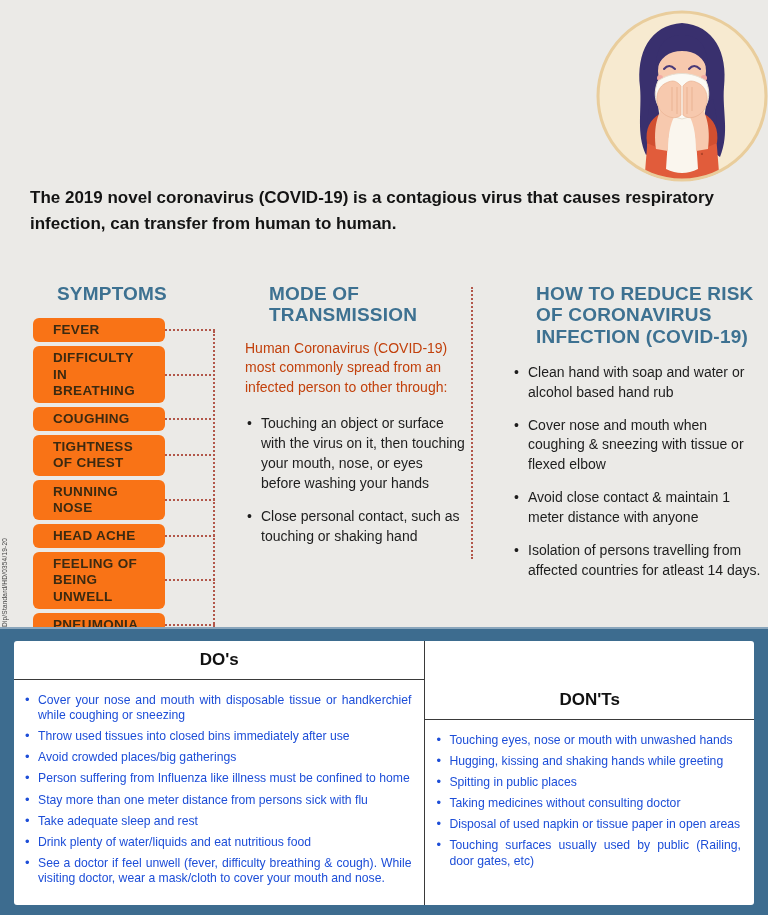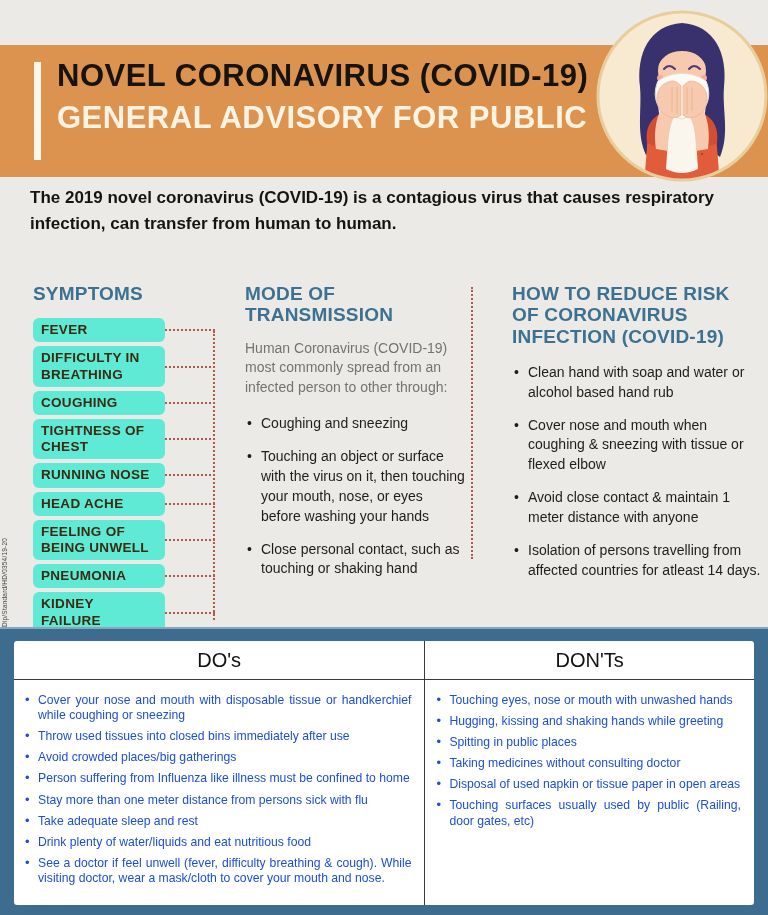--- a/index.html
+++ b/index.html
@@ -11,65 +11,60 @@
   .banner-bar{position:absolute; left:34px; top:17px; width:7px; height:98px; background:#fdf6ea;}
   .banner-t1{position:absolute; left:57px; top:13px; font-size:31px; font-weight:800; letter-spacing:.5px; color:#17130e; white-space:nowrap;}
   .banner-t2{position:absolute; left:57px; top:55px; font-size:31px; font-weight:800; letter-spacing:.5px; color:#fdf3e2; white-space:nowrap;}
 
   .badge{position:absolute; left:594px; top:7px; width:176px; height:178px;}
 
   
   .intro{position:absolute; left:30px; top:185px; width:692px; font-size:17px; font-weight:bold; color:#141414; line-height:1.5;}
 
   
-  .col-head{color:#3d7191; font-weight:800; font-size:19px; line-height:1.12; letter-spacing:.2px;}
+  .col-head{color:#3d7191; font-weight:800; font-size:19px; line-height:1.12; letter-spacing:.2px;margin-left:24px;}
 
   .col-symptoms{position:absolute; left:33px; top:283px; width:182px;}
   .sym-list{position:relative; margin-top:14px;}
   .sym-vline{position:absolute; right:0; top:13px; bottom:13px; border-left:2px dotted #b2574a;}
   .sym-row{display:flex; align-items:center; margin-bottom:4px;}
-  .sym-box{width:132px; box-sizing:border-box; background:#5eead4; border-radius:6px; padding:4px 8px; font-size:13.5px; font-weight:800; letter-spacing:.3px; color:#3c2a11; line-height:1.2; min-height:21px; display:flex; align-items:center;}
+  .sym-box{width:132px; box-sizing:border-box; background:#f97316; border-radius:6px; padding:4px 20px; font-size:13.5px; font-weight:800; letter-spacing:.3px; color:#3c2a11; line-height:1.2; min-height:21px; display:flex; align-items:center;}
   .sym-link{flex:1; height:0; border-top:2px dotted #b2574a;}
 
   .col-trans{position:absolute; left:245px; top:283px; width:220px;}
   .col-trans .col-head{width:160px;}
-  .col-body{font-size:14px; color:#737373; line-height:1.42; margin-top:13px;}
+  .col-body{font-size:14px; color:#c2410c; line-height:1.42; margin-top:13px;}
   .blist{margin-top:16px;}
   .blist .bi{position:relative; padding-left:16px; margin-top:13px; font-size:14px; color:#1d1d1d; line-height:1.42;}
   .blist .bi::before{content:"\2022"; position:absolute; left:2px; top:0;}
 
   .col-divider{position:absolute; left:471px; top:287px; height:272px; border-left:2px dotted #b2574a;}
 
   .col-reduce{position:absolute; left:512px; top:283px; width:252px;}
   .col-reduce .col-head{width:242px;}
 
   .side-code{position:absolute; left:1px; top:527px; height:100px; font-size:6.5px; color:#444;
              writing-mode:vertical-rl; transform:rotate(180deg); letter-spacing:.2px;}
 
   
   .bottom{position:absolute; left:0; top:627px; width:768px; height:288px; background:#3d6c8f; border-top:2px solid #8aa6bc; box-sizing:border-box; padding:12px 14px 10px 14px;}
   .panel{background:#ffffff; border-radius:3px; height:100%; box-sizing:border-box; display:flex; overflow:hidden;}
   .tcol{box-sizing:border-box;}
   .tcol.left{width:55.6%; border-right:1.5px solid #3a3a3a;}
-  .tcol.right{width:44.4%;}
-  .th{height:38px; display:flex; align-items:center; justify-content:center; border-bottom:1.5px solid #3a3a3a; font-size:20px; font-weight:400; color:#111;}
+  .tcol.right{width:44.4%;margin-top:40px;}
+  .th{height:38px; display:flex; align-items:center; justify-content:center; border-bottom:1.5px solid #3a3a3a; font-size:17px; font-weight:700; color:#111;}
   .tlist{padding:7px 13px 6px 10px;}
   .tlist .ti{position:relative; padding-left:14px; margin-top:5.5px; font-size:12.2px; line-height:1.28; color:#1d4ed8; text-align:justify;}
   .tlist .ti::before{content:"\2022"; position:absolute; left:1px; top:-1px; font-size:13px;}
 </style>
 </head>
 <body>
 
 <div class="poster">
 
-  <div class="banner">
-    <div class="banner-bar"></div>
-    <div class="banner-t1">NOVEL CORONAVIRUS (COVID-19)</div>
-    <div class="banner-t2">GENERAL ADVISORY FOR PUBLIC</div>
-  </div>
 
   <div class="badge">
     <svg width="176" height="178" viewBox="0 0 176 178">
       <defs>
           <clipPath id="cclip">
             <circle cx="88" cy="89" r="85"></circle>
           </clipPath>
         </defs>
       <circle cx="88" cy="89" r="85" fill="#f7ead0"></circle>
       <g clip-path="url(#cclip)">
@@ -153,21 +148,20 @@
         </div>
     </div>
   </div>
 
   <div class="side-code">Dip/Standard/HD/0354/19-20</div>
 
   <div class="col-trans">
     <div class="col-head">MODE OF TRANSMISSION</div>
     <div class="col-body">Human Coronavirus (COVID-19) most commonly spread from an infected person to other through:</div>
     <div class="blist">
-      <div class="bi">Coughing and sneezing</div>
       <div class="bi">Touching an object or surface with the virus on it, then touching your mouth, nose, or eyes before washing your hands</div>
       <div class="bi">Close personal contact, such as touching or shaking hand</div>
     </div>
   </div>
 
   <div class="col-divider"></div>
 
   <div class="col-reduce">
     <div class="col-head">HOW TO REDUCE RISK OF CORONAVIRUS INFECTION (COVID-19)</div>
     <div class="blist">

